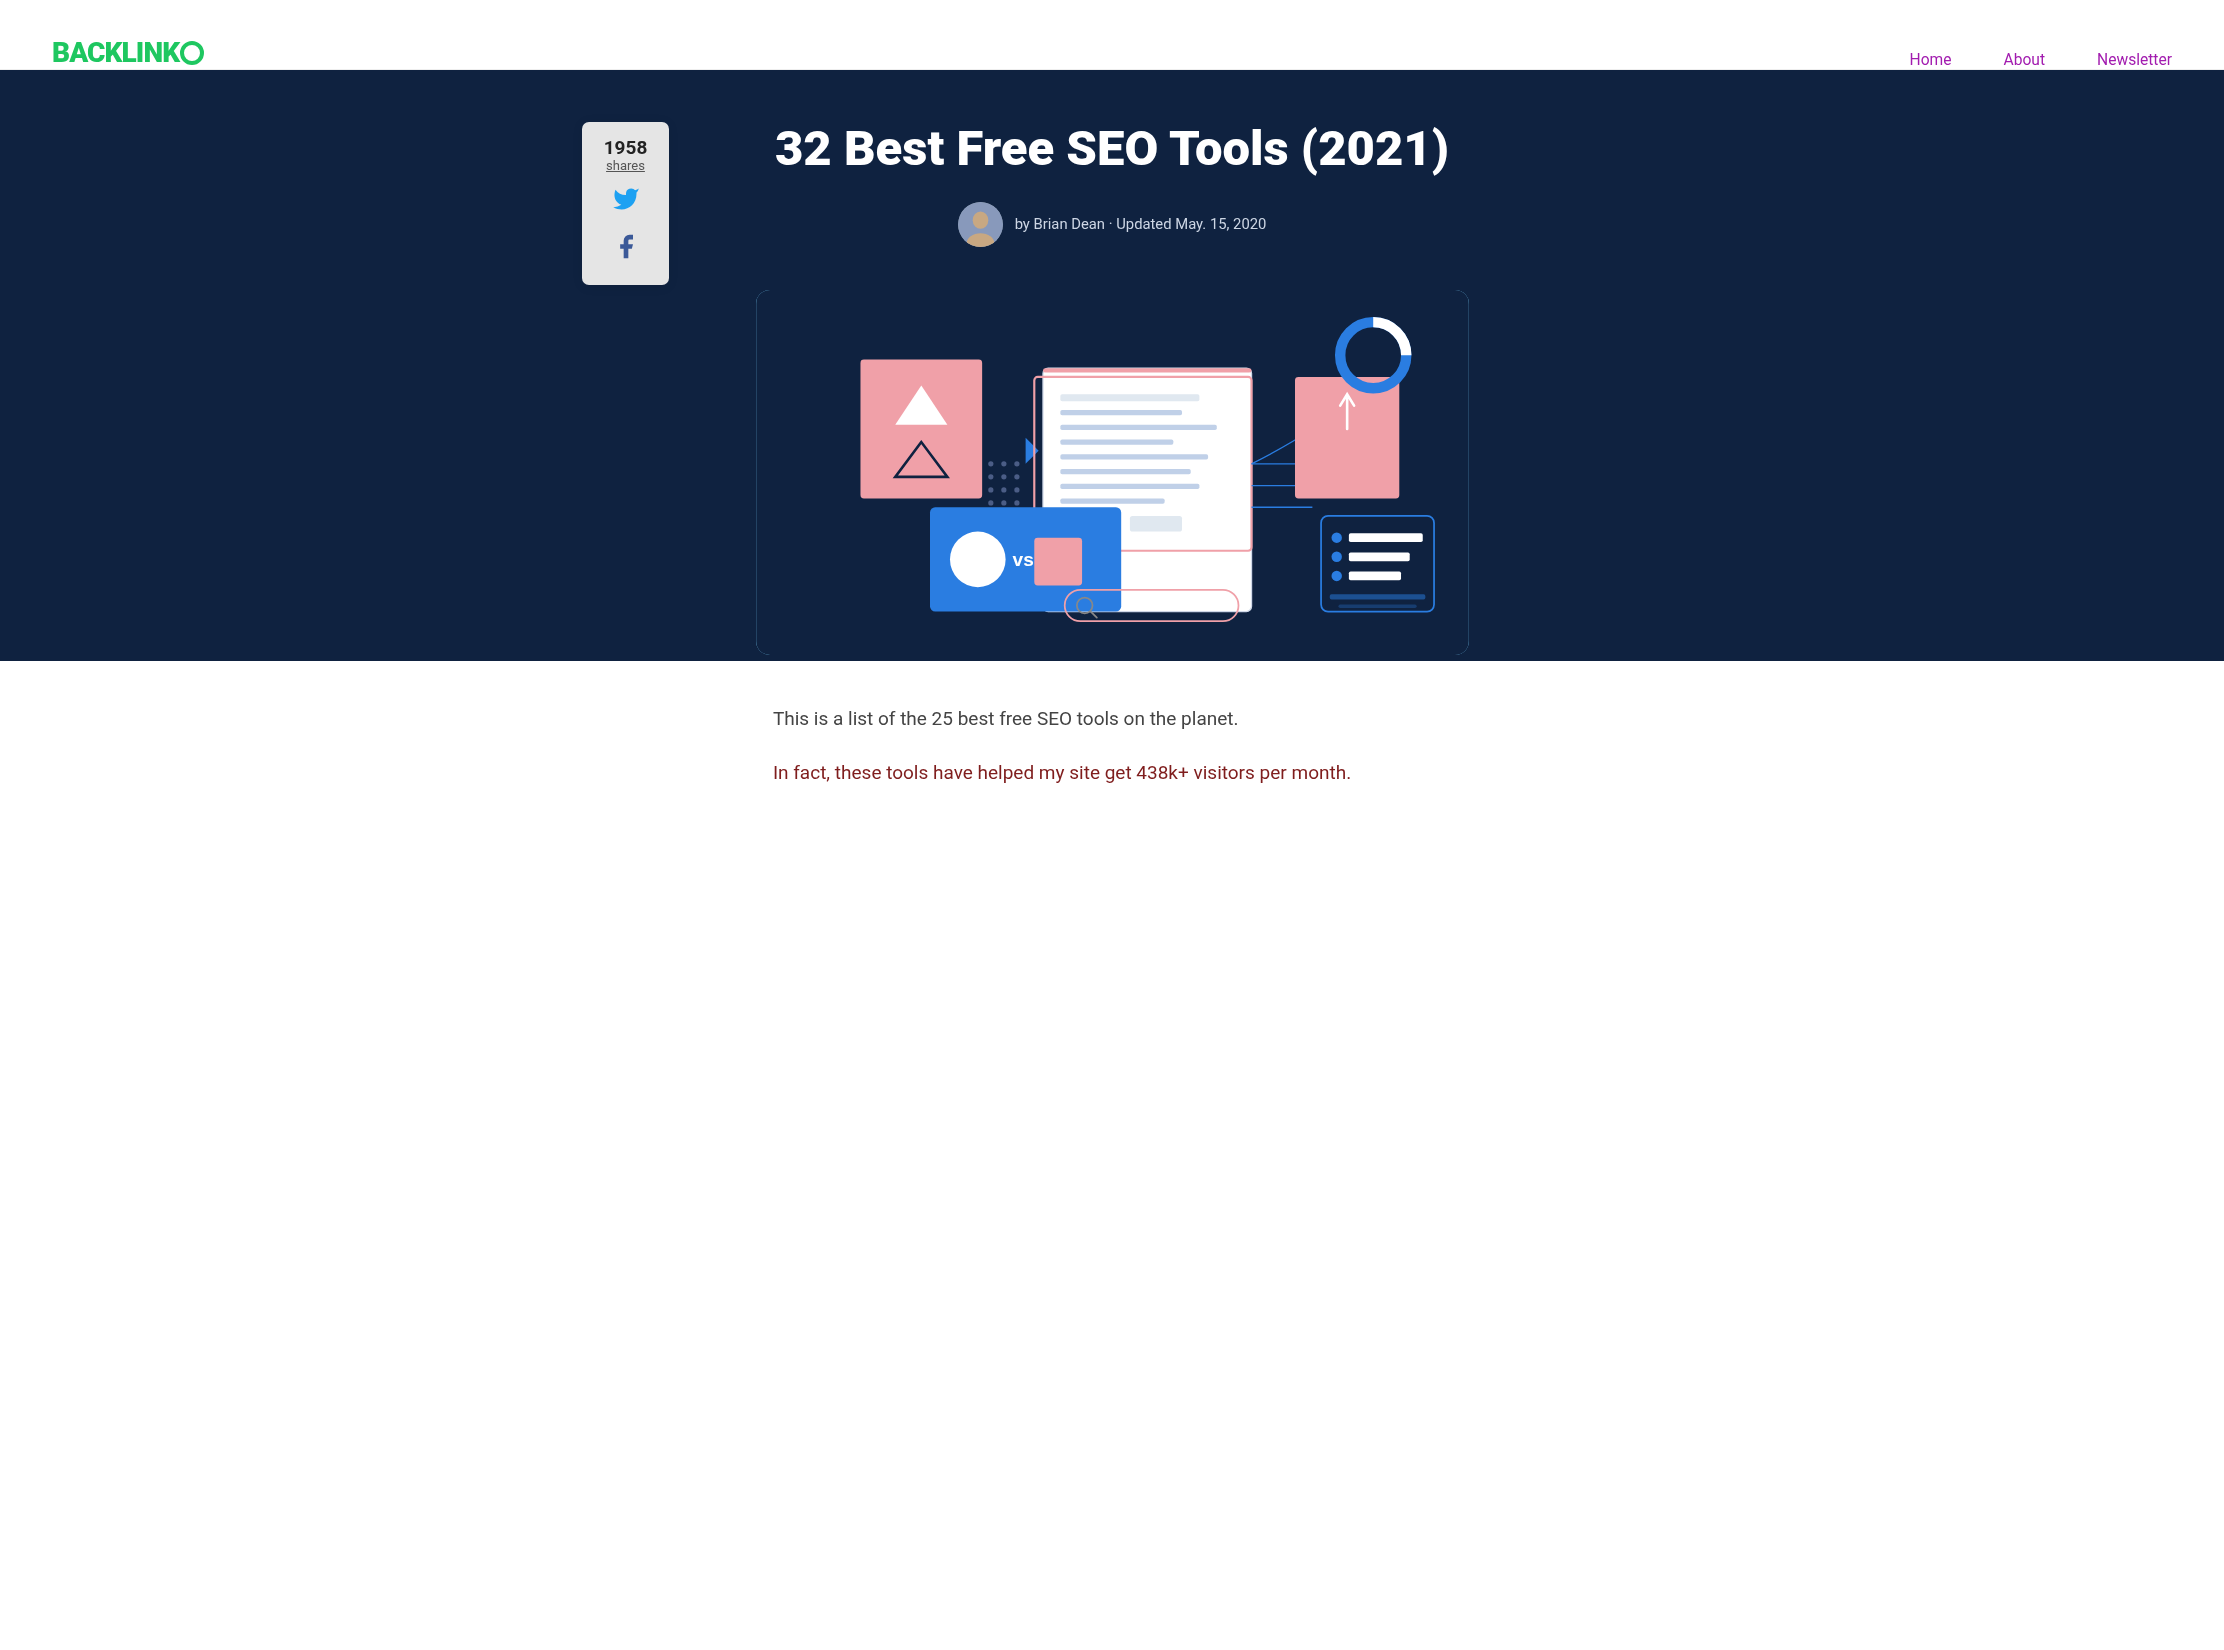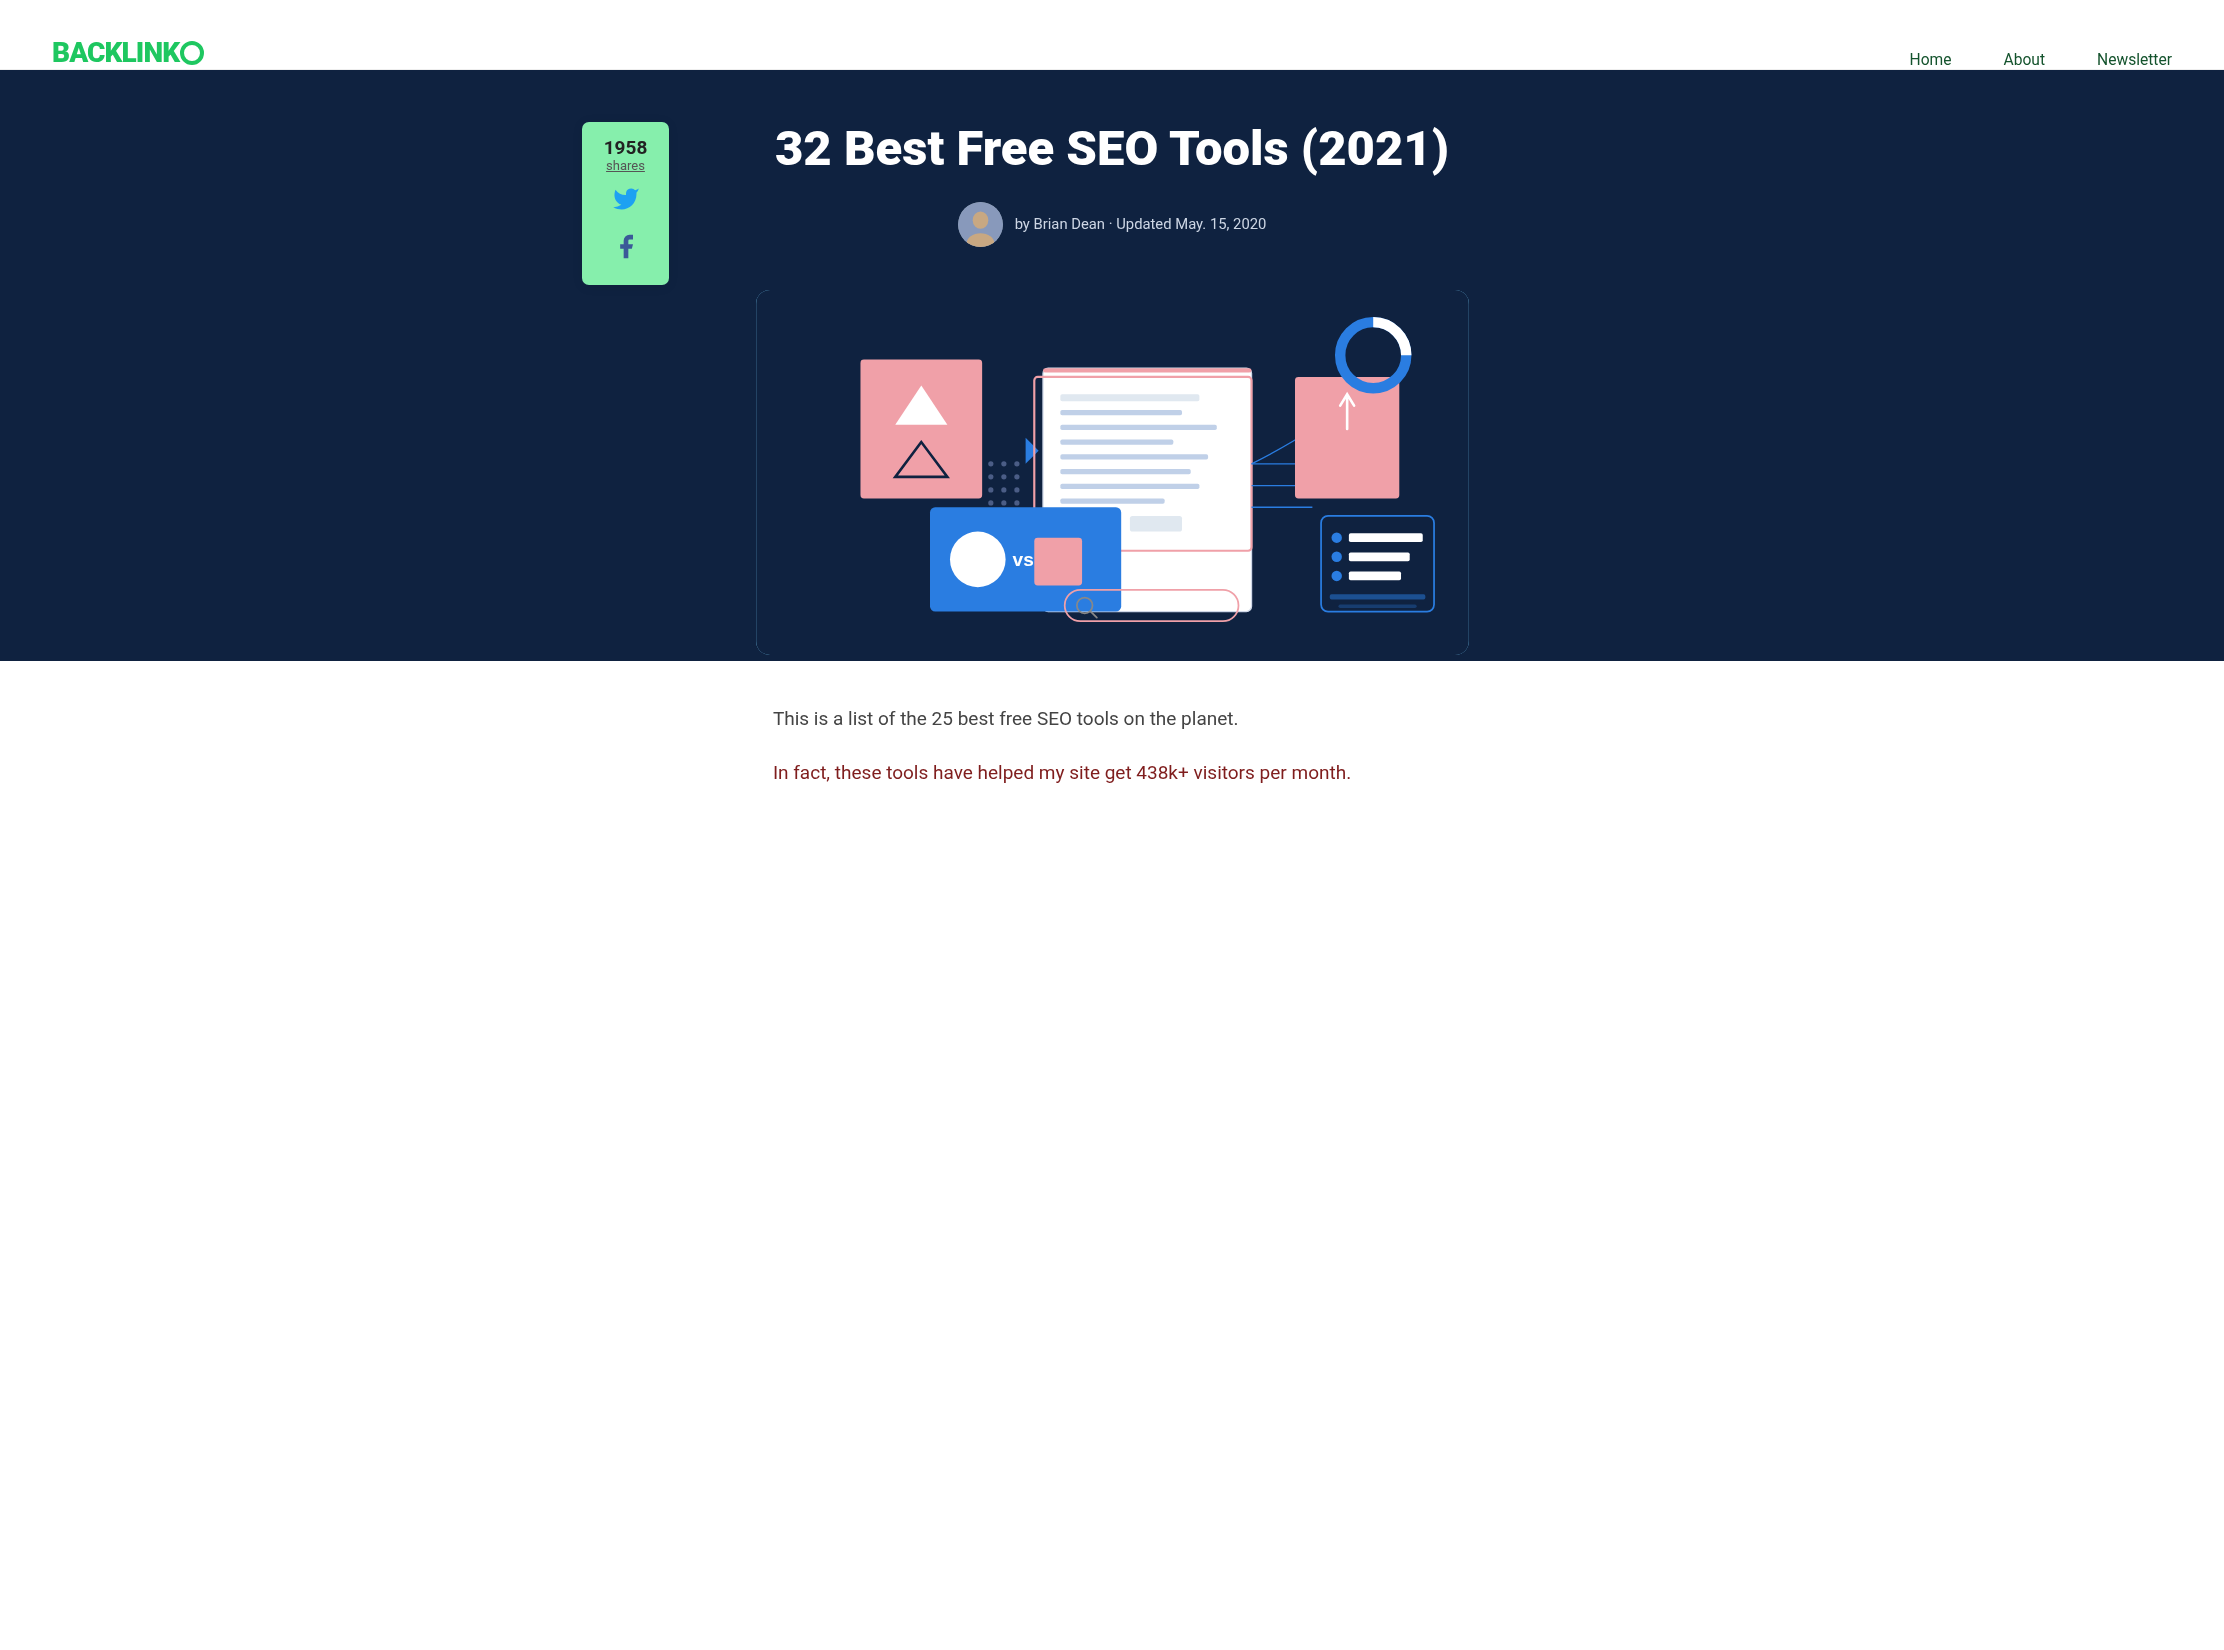--- a/index.html
+++ b/index.html
@@ -42,21 +42,21 @@
     }
 
     .nav {
       display: flex;
       gap: 52px;
       align-items: center;
     }
 
     .nav a {
       text-decoration: none;
-      color: #14532d;
+      color: #a21caf;
       font-size: 15.6px;
       font-weight: 400;
     }
 
     
     .hero {
       background: #0f2240;
       padding: 52px 0 0 0;
       position: relative;
       min-height: 591px;
@@ -67,21 +67,21 @@
       margin: 0 auto;
       text-align: center;
       position: relative;
     }
 
     
     .share-box {
       position: absolute;
       left: -139px;
       top: 0;
-      background: #86efac;
+      background: #e5e5e5;
       border-radius: 7px;
       padding: 15.6px 17.4px;
       display: flex;
       flex-direction: column;
       align-items: center;
       gap: 12px;
       box-shadow: 0 1.7px 10.4px rgba(0,0,0,0.08);
       min-width: 87px;
     }
 

